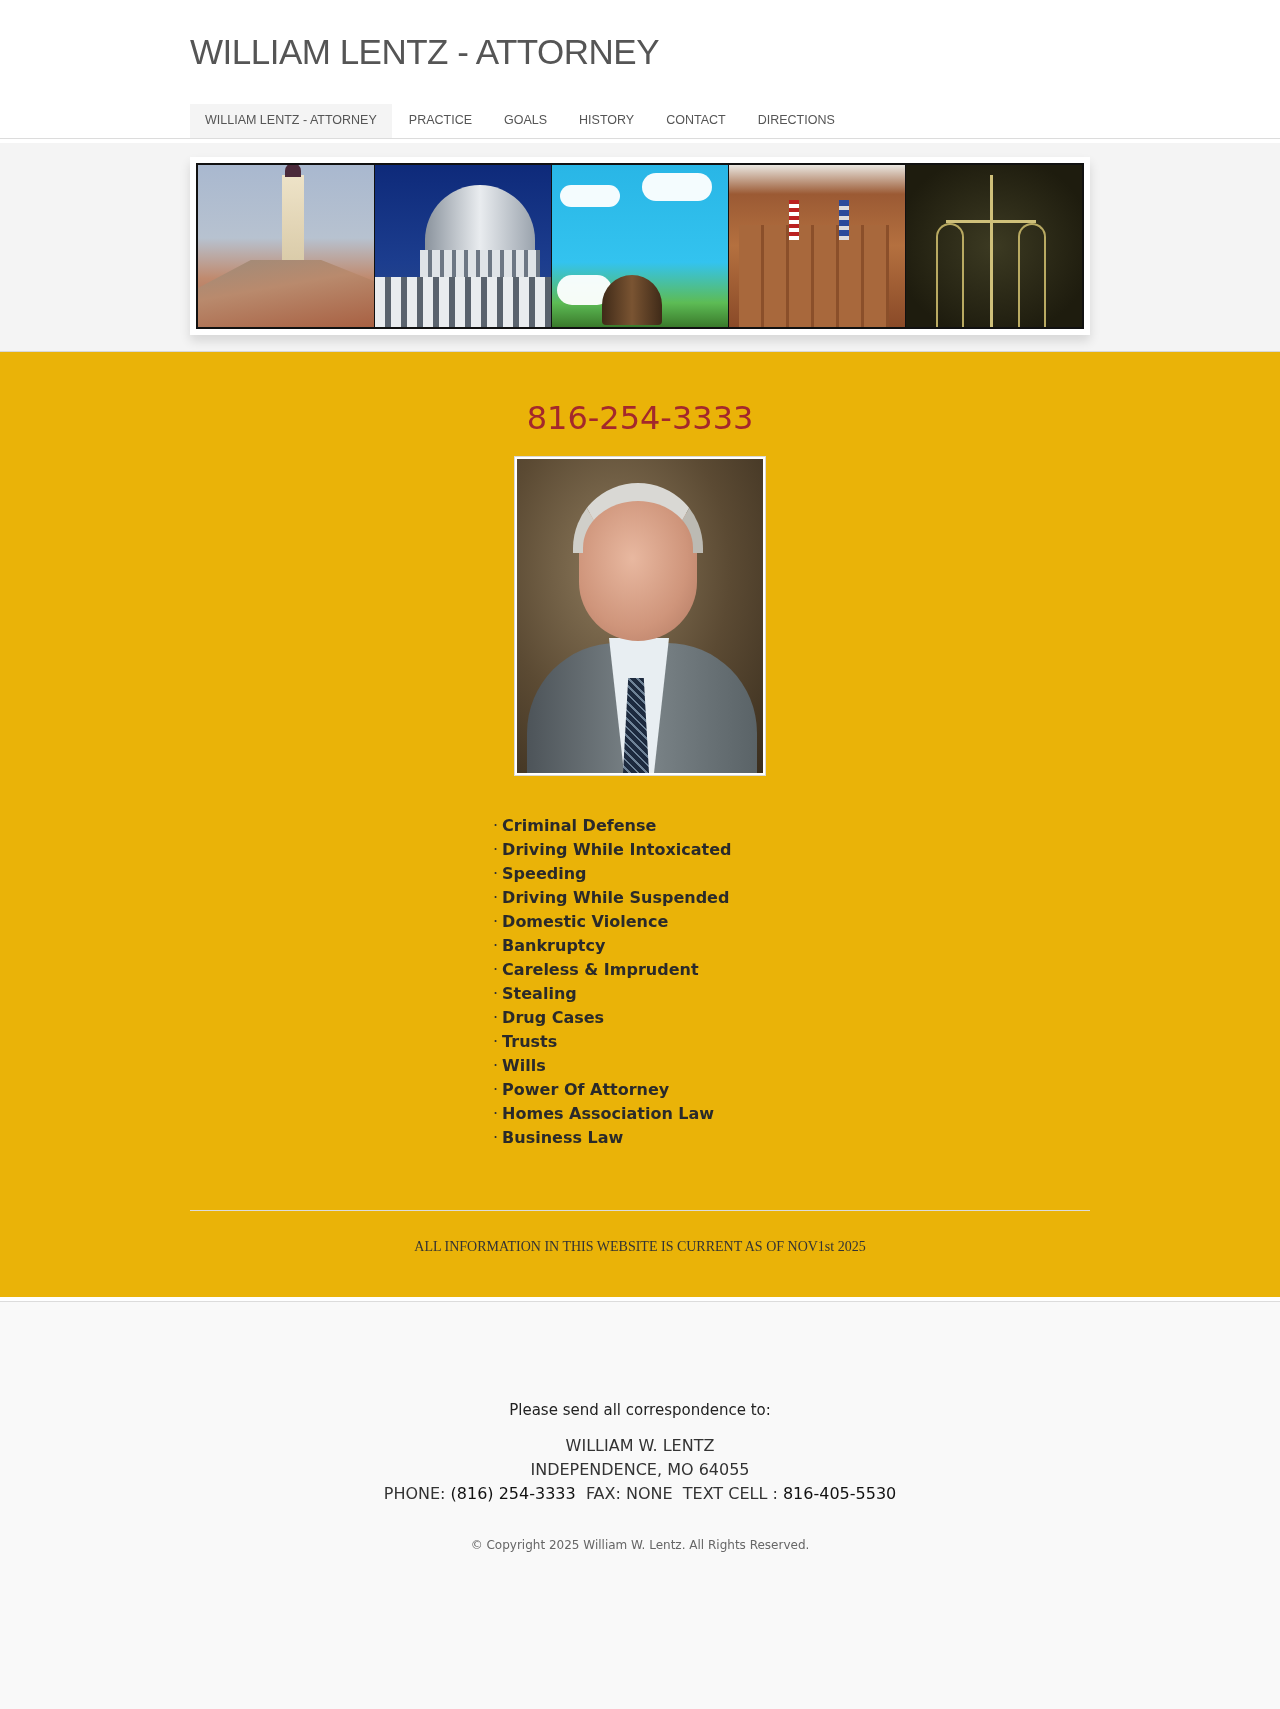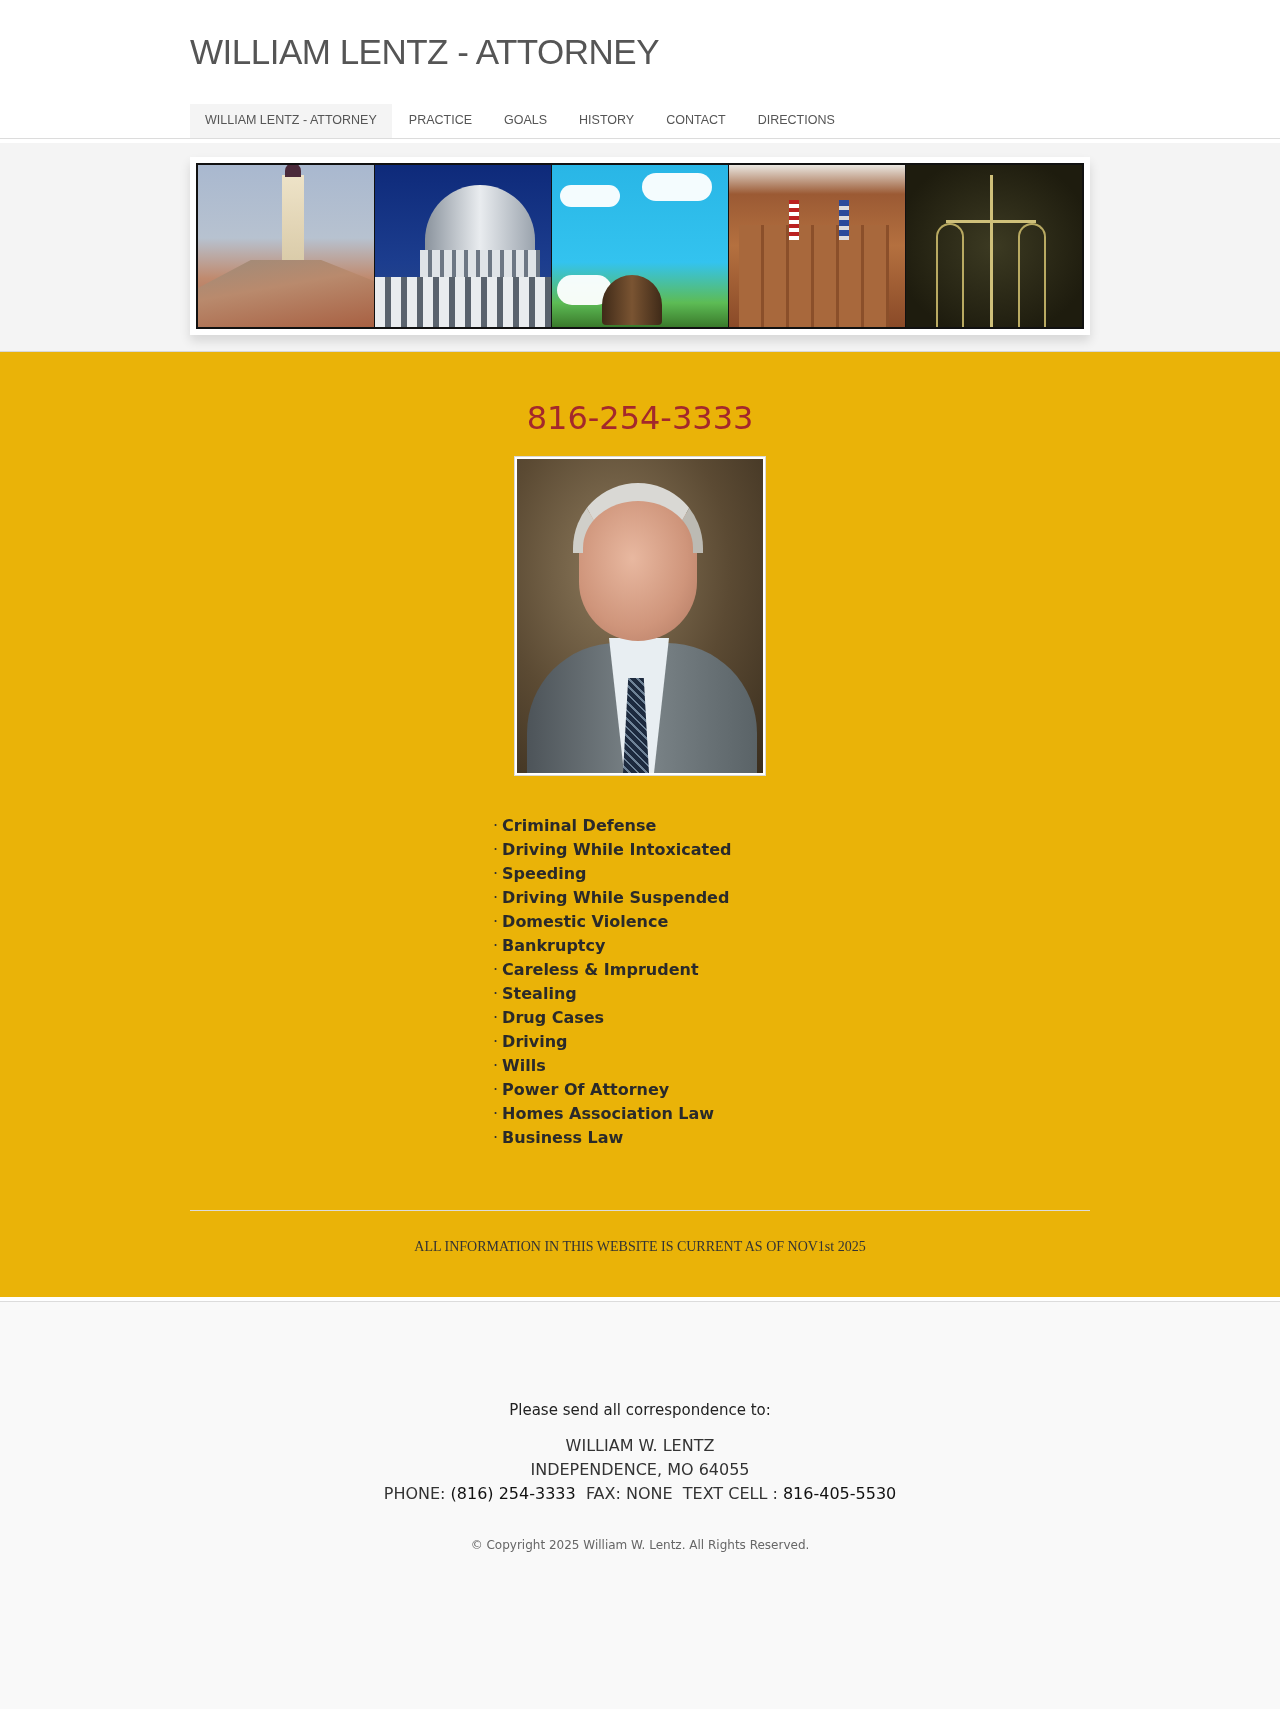--- a/index.html
+++ b/index.html
@@ -136,21 +136,21 @@
     <ul class="practice-list">
       <li><span class="bullet">·</span><span>Criminal Defense</span></li>
       <li><span class="bullet">·</span><span>Driving While Intoxicated</span></li>
       <li><span class="bullet">·</span><span>Speeding</span></li>
       <li><span class="bullet">·</span><span>Driving While Suspended</span></li>
       <li><span class="bullet">·</span><span>Domestic Violence</span></li>
       <li><span class="bullet">·</span><span>Bankruptcy</span></li>
       <li><span class="bullet">·</span><span>Careless &amp; Imprudent</span></li>
       <li><span class="bullet">·</span><span>Stealing</span></li>
       <li><span class="bullet">·</span><span>Drug Cases</span></li>
-      <li><span class="bullet">·</span><span>Driving</span></li>
+      <li><span class="bullet">·</span><span>Trusts</span></li>
       <li><span class="bullet">·</span><span>Wills</span></li>
       <li><span class="bullet">·</span><span>Power Of Attorney</span></li>
       <li><span class="bullet">·</span><span>Homes Association Law</span></li>
       <li><span class="bullet">·</span><span>Business Law</span></li>
     </ul>
 
     <div class="divider-row">
       <div class="divider"></div>
     </div>
     <div class="notice">ALL INFORMATION IN THIS WEBSITE IS CURRENT AS OF NOV1st 2025</div>

